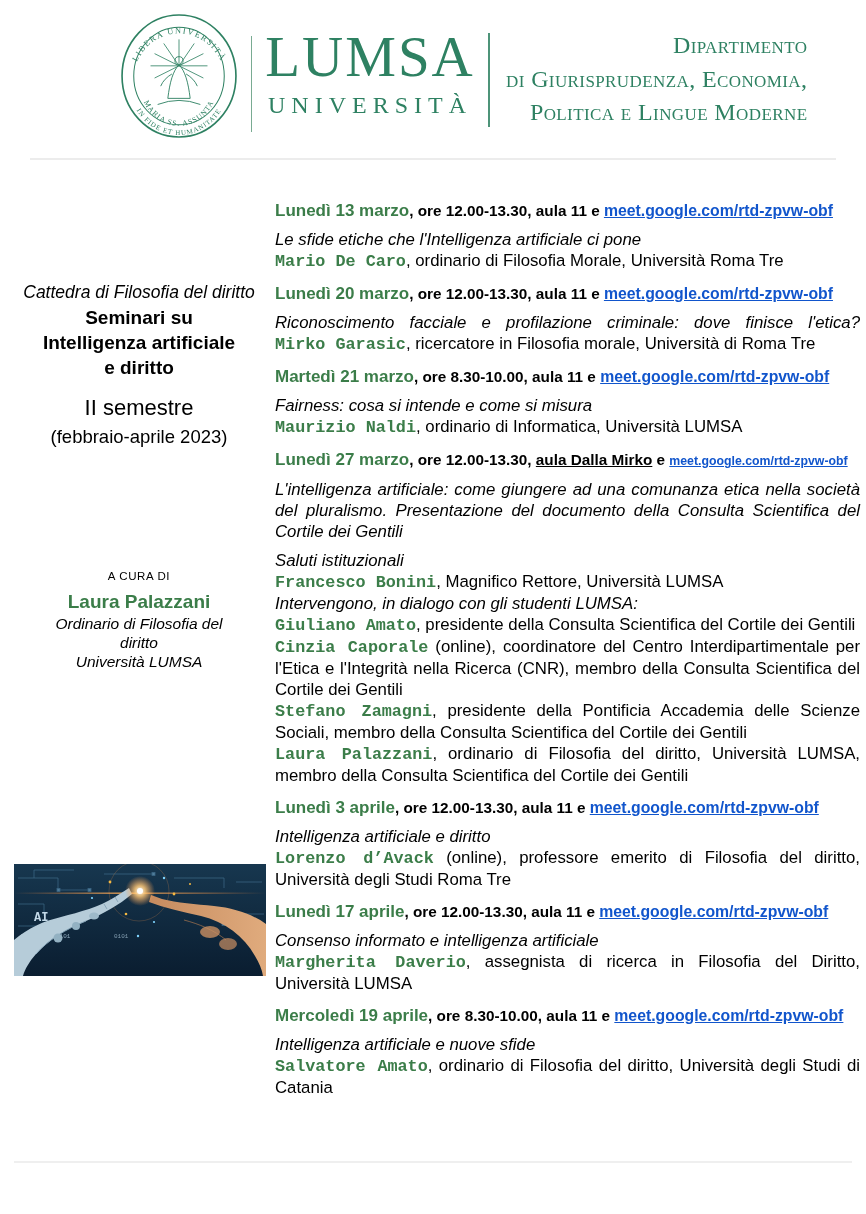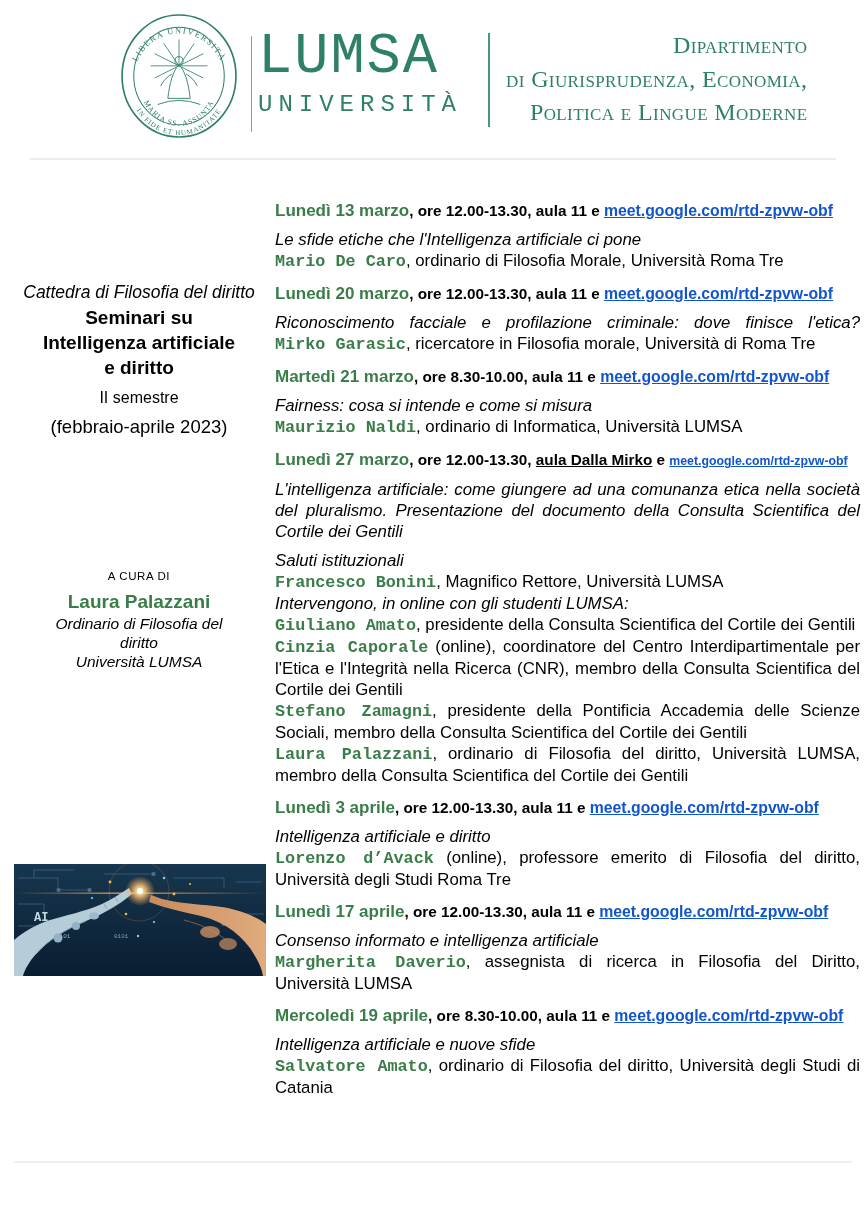--- a/index.html
+++ b/index.html
@@ -9,38 +9,38 @@
   }
   html,body{margin:0;padding:0;background:#fff;}
   .page{
     position:relative;width:866px;height:1214px;background:#fff;overflow:hidden;
     font-family:"Liberation Sans",sans-serif;color:#000;
   }
   
   .seal{position:absolute;left:119px;top:12px;width:120px;height:128px;}
   .hdr-div1{position:absolute;left:251px;top:36px;width:1px;height:96px;background:#79ab92;}
   .lumsa-block{
-    position:absolute;left:258px;top:26px;width:224px;text-align:left;
-    color:var(--brand);font-family:Liberation Mono, monospace;
+    position:absolute;left:258px;top:26px;width:224px;text-align:center;
+    color:var(--brand);font-family:Liberation Serif, serif;
   }
   .lumsa-word{font-size:57px;line-height:62px;letter-spacing:2px;}
   .lumsa-sub{font-size:24px;line-height:28px;letter-spacing:6px;margin-top:3px;}
   .hdr-div2{position:absolute;left:488px;top:33px;width:2px;height:94px;background:var(--brand);opacity:.85;}
   .dept{
     position:absolute;left:506px;top:29px;color:var(--brand);
     font-family:"Liberation Serif",serif;font-variant:small-caps;
     font-size:24px;line-height:33.5px;letter-spacing:.4px;text-align:right;
   }
   .top-rule{position:absolute;left:30px;right:30px;top:158px;height:2px;background:#ececec;}
 
   
   .side-head{position:absolute;left:8px;top:281px;width:262px;text-align:center;}
   .side-chair{font-style:italic;font-size:17.5px;line-height:22px;}
   .side-title{font-weight:bold;font-size:19px;line-height:25px;margin-top:2px;}
-  .side-sem{font-size:16px;line-height:29px;margin-top:3px;}
+  .side-sem{font-size:22px;line-height:29px;margin-top:13px;}
   .side-period{font-size:18.5px;line-height:30px;}
   .curated{position:absolute;left:8px;top:570px;width:262px;text-align:center;}
   .curated-label{font-size:11.5px;letter-spacing:.6px;text-align:center;}
   .curator{color:var(--green);font-weight:bold;font-size:19px;line-height:22px;margin-top:9px;}
   .curator-role{font-style:italic;font-size:15.5px;line-height:19px;margin-top:1px;}
   .ai-image{position:absolute;left:14px;top:864px;width:252px;height:112px;}
 
   
   .main{position:absolute;left:275px;top:202px;width:585px;font-size:16.8px;line-height:21px;}
   .s-entry{margin-bottom:13px;}
@@ -226,21 +226,21 @@
         <div class="s-head"><span class="s-date">Martedì 21 marzo</span><span>, ore 8.30-10.00, </span><span>aula 11</span><span> e </span><a class="s-link" href="#">meet.google.com/rtd-zpvw-obf</a></div>
         <div class="s-title">Fairness: cosa si intende e come si misura</div>
         <div class="s-speaker"><span class="name">Maurizio Naldi</span>, ordinario di Informatica, Università LUMSA</div>
       </div>
       <div class="s-entry">
         <div class="s-head"><span class="s-date">Lunedì 27 marzo</span><span>, ore 12.00-13.30, </span><span class="s-room-u">aula Dalla Mirko</span><span> e </span><a class="s-link small" href="#">meet.google.com/rtd-zpvw-obf</a></div>
         <div class="s-title">L'intelligenza artificiale: come giungere ad una comunanza etica nella società del pluralismo. Presentazione del documento della Consulta Scientifica del Cortile dei Gentili</div>
         <div class="prog">
           <div class="prog-line it">Saluti istituzionali</div>
           <div class="prog-line"><span class="name">Francesco Bonini</span>, Magnifico Rettore, Università LUMSA</div>
-          <div class="prog-line it">Intervengono, in online con gli studenti LUMSA:</div>
+          <div class="prog-line it">Intervengono, in dialogo con gli studenti LUMSA:</div>
           <div class="prog-line"><span class="name">Giuliano Amato</span>, presidente della Consulta Scientifica del Cortile dei Gentili</div>
           <div class="prog-line"><span class="name">Cinzia Caporale</span> (online), coordinatore del Centro Interdipartimentale per l'Etica e l'Integrità nella Ricerca (CNR), membro della Consulta Scientifica del Cortile dei Gentili</div>
           <div class="prog-line"><span class="name">Stefano Zamagni</span>, presidente della Pontificia Accademia delle Scienze Sociali, membro della Consulta Scientifica del Cortile dei Gentili</div>
           <div class="prog-line"><span class="name">Laura Palazzani</span>, ordinario di Filosofia del diritto, Università LUMSA, membro della Consulta Scientifica del Cortile dei Gentili</div>
         </div>
       </div>
       <div class="s-entry">
         <div class="s-head"><span class="s-date">Lunedì 3 aprile</span><span>, ore 12.00-13.30, </span><span>aula 11</span><span> e </span><a class="s-link" href="#">meet.google.com/rtd-zpvw-obf</a></div>
         <div class="s-title">Intelligenza artificiale e diritto</div>
         <div class="s-speaker"><span class="name">Lorenzo d’Avack</span> (online), professore emerito di Filosofia del diritto, Università degli Studi Roma Tre</div>

